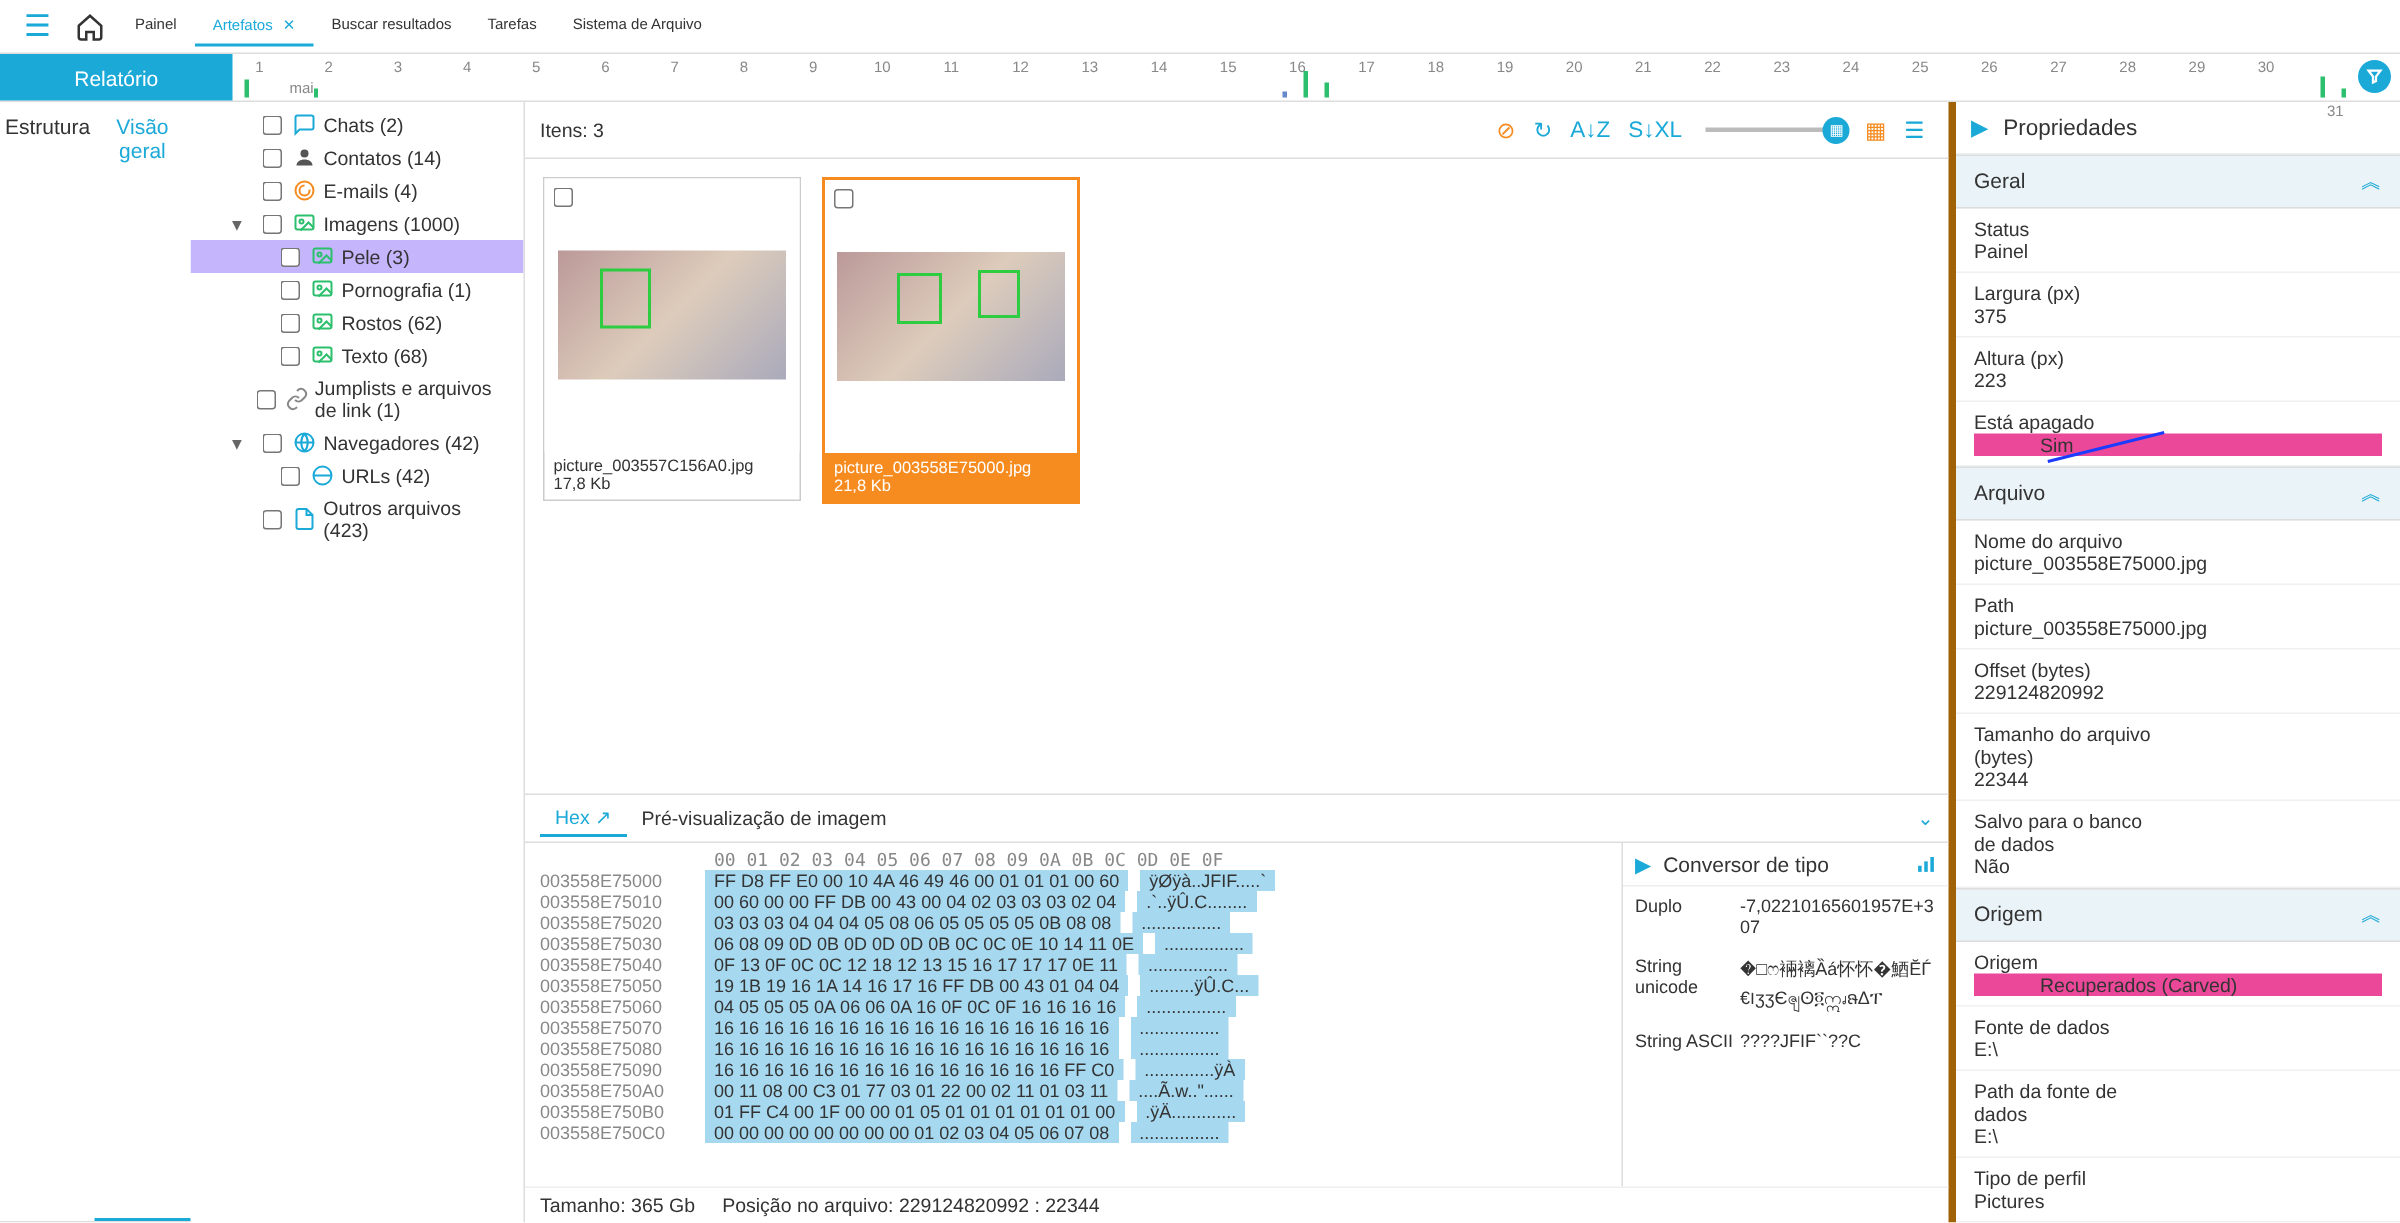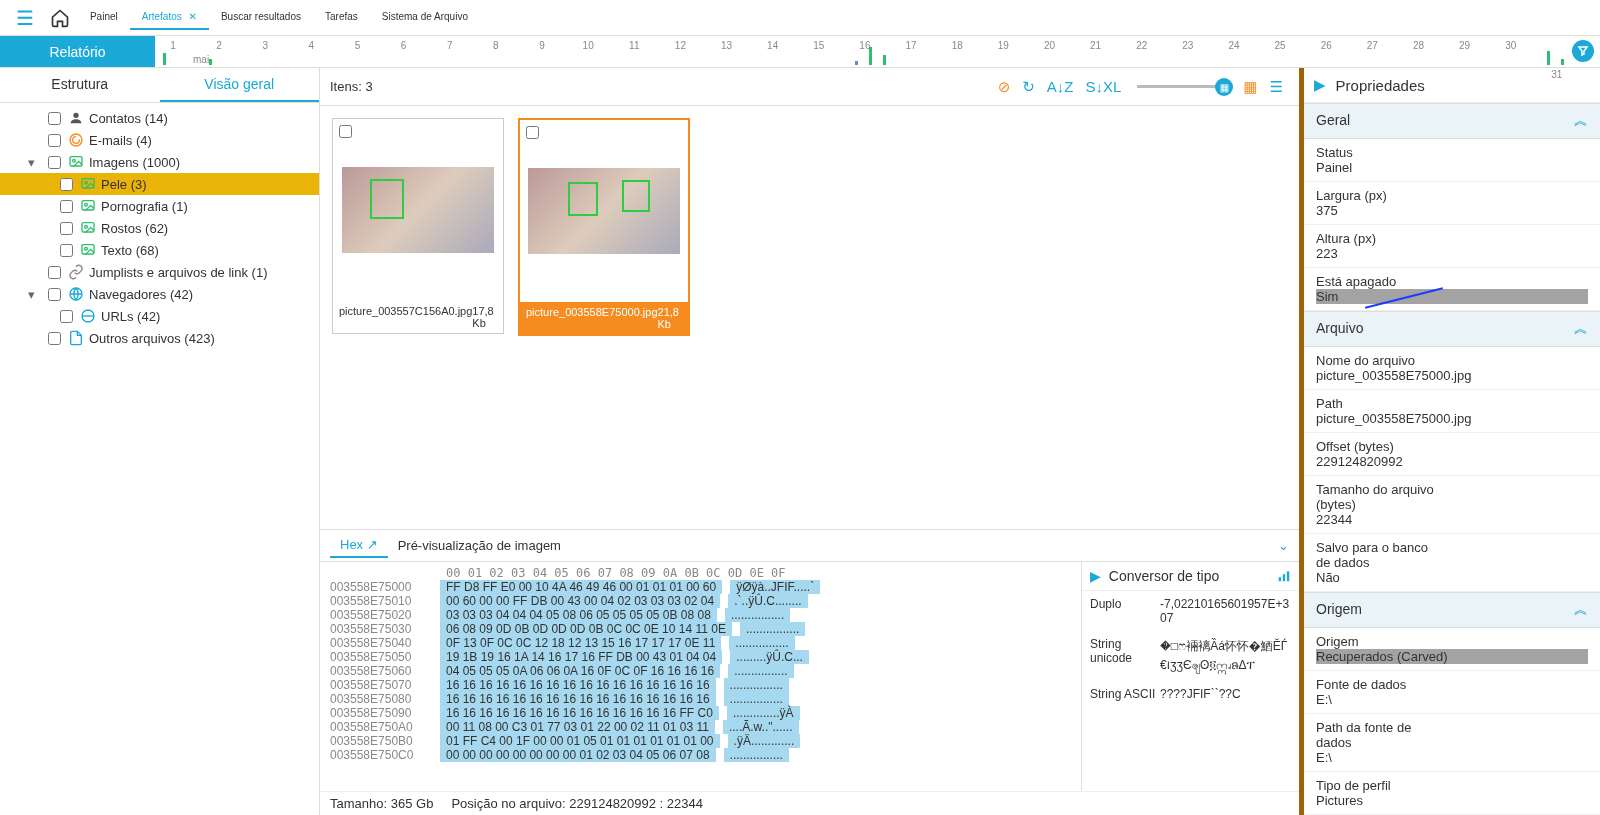--- a/index.html
+++ b/index.html
@@ -16,51 +16,51 @@
 .report-btn { width: 155px; background: #1ba9d8; color: #fff; display: flex; align-items: center; justify-content: center; font-size: 14px; cursor: pointer; }
 .timeline { flex: 1; position: relative; display: flex; align-items: center; font-size: 10px; color: #888; }
 .timeline .tick { position: absolute; top: 4px; text-align: center; width: 20px; }
 .timeline .month { position: absolute; top: 18px; left: 38px; color: #888; }
 .timeline .bar { position: absolute; bottom: 2px; width: 3px; background: #1ba9d8; }
 .timeline .filter-circle { position: absolute; right: 6px; top: 4px; width: 22px; height: 22px; border-radius: 50%; background: #1ba9d8; display:flex; align-items:center; justify-content:center; color:#fff; }
 
 .main { display: flex; height: calc(100% - 68px); }
 
 
-.left { width: 320px; border-right: 1px solid #ddd; display: flex; flex-direction: column; }
+.left { width: 350px; border-right: 1px solid #ddd; display: flex; }
 .left-tabs { display: flex; border-bottom: 1px solid #ddd; }
 .left-tabs .ltab { flex: 1; text-align: center; padding: 8px 0; cursor: pointer; font-size: 14px; }
 .left-tabs .ltab.active { color: #1ba9d8; border-bottom: 2px solid #1ba9d8; }
 .tree { flex: 1; overflow-y: auto; padding: 4px 0; }
 .tree-node { display: flex; align-items: center; padding: 3px 8px; cursor: pointer; }
 .tree-node .caret { width: 14px; color: #666; }
 .tree-node .cb { margin: 0 6px; }
 .tree-node .icon { width: 18px; margin-right: 4px; display: inline-flex; justify-content: center; color: #1ba9d8; }
 .tree-node.indent1 { padding-left: 28px; }
 .tree-node.indent2 { padding-left: 54px; }
-.tree-node.selected { background: #eab308; }
+.tree-node.selected { background: #c4b5fd; }
 
 
 .center { flex: 1; display: flex; flex-direction: column; border-right: 5px solid #a16207; }
 .center-header { display: flex; align-items: center; padding: 6px 10px; border-bottom: 1px solid #ddd; height: 38px; }
 .center-header .spacer { flex: 1; }
 .center-header .icon-btn { padding: 4px 6px; cursor: pointer; color: #1ba9d8; font-size: 15px; }
 .center-header .icon-btn.orange { color: #f68b1f; }
 .slider-wrap { display: flex; align-items: center; margin: 0 10px; }
 .slider-track { width: 90px; height: 3px; background: #bbb; position: relative; }
 .slider-knob { position: absolute; right: -6px; top: -7px; width: 18px; height: 18px; border-radius: 50%; background: #1ba9d8; display:flex;align-items:center;justify-content:center;color:#fff;font-size:10px;}
 
 .thumbs { flex: 1; padding: 12px; display: flex; gap: 14px; align-items: flex-start; overflow: auto; }
 .thumb { width: 172px; border: 1px solid #ccc; background: #fff; display: flex; flex-direction: column; }
 .thumb.selected { border: 2px solid #f68b1f; }
 .thumb .img-area { height: 182px; position: relative; display: flex; align-items: center; justify-content: center; background: #fff; }
 .thumb .img-area .cb { position: absolute; top: 6px; left: 6px; }
 .thumb .fake-img { width: 152px; height: 86px; background: linear-gradient(135deg,#b99 0%,#dcb 50%,#aab 100%); position: relative; }
 .thumb .face-box { position: absolute; border: 2px solid #2ecc40; }
-.thumb .caption { padding: 4px 6px; font-size: 11px; display: flex; justify-content: flex-start; }
+.thumb .caption { padding: 4px 6px; font-size: 11px; display: flex; justify-content: flex-start; flex-direction: column; }
 .thumb.selected .caption { background: #f68b1f; color: #fff; }
 
 
 .hex-panel { border-top: 1px solid #ddd; height: 286px; display: flex; flex-direction: column; }
 .hex-tabs { display: flex; align-items: center; padding: 4px 10px; border-bottom: 1px solid #ddd; height: 32px; }
 .hex-tabs .htab { padding: 4px 10px; cursor: pointer; }
 .hex-tabs .htab.active { color: #1ba9d8; border-bottom: 2px solid #1ba9d8; }
 .hex-tabs .expand { margin-left: auto; color: #1ba9d8; cursor: pointer; }
 .hex-body { flex: 1; display: flex; overflow: hidden; }
 .hex-left { flex: 1; overflow: auto; padding: 4px 10px; font-family: Consolas, monospace; font-size: 12px; }
@@ -82,21 +82,21 @@
 
 
 .right { width: 296px; display: flex; flex-direction: column; overflow-y: auto; }
 .right .r-header { display: flex; align-items: center; padding: 8px 10px; border-bottom: 1px solid #eee; font-size: 15px; }
 .right .r-header .play { color: #1ba9d8; margin-right: 10px; }
 .prop-section { background: #eaf3f7; padding: 8px 12px; font-size: 14px; display: flex; justify-content: space-between; border-bottom: 1px solid #ddd; border-top: 1px solid #ddd; cursor: pointer; }
 .prop-section .chev { color: #1ba9d8; }
 .prop-row { display: flex; padding: 6px 12px; font-size: 13px; border-bottom: 1px solid #f0f0f0; flex-direction: column; }
 .prop-row .plabel { width: 128px; }
 .prop-row .pval { flex: 1; word-break: break-word; }
-.prop-row .pval.hl { background: #a3a3a3; }
+.prop-row .pval.hl { background: #ec4899; padding-left: 44px; }
 .arrow-annot { position: absolute; width: 80px; height: 2px; background: #1b3cff; transform: rotate(-14deg); }
 
 svg { display: block; }
 </style>
 </head>
 <body>
 
 <div class="topbar">
   <div class="hamburger">☰</div>
   <div class="home">
@@ -169,20 +169,30 @@
   <div class="left">
     <div class="left-tabs" id="left-tabs">
         <div class="ltab">Estrutura</div>
         <div class="ltab active">Visão geral</div>
       </div>
     <div class="tree" id="tree">
         <div class="tree-node indent1">
           <span class="caret"></span>
           <input type="checkbox" class="cb" style="">
           <span class="icon">
+            <svg width="16" height="16" viewBox="0 0 24 24" fill="none" stroke="#1ba9d8" stroke-width="2">
+              <path d="M21 15a2 2 0 0 1-2 2H7l-4 4V5a2 2 0 0 1 2-2h14a2 2 0 0 1 2 2z"></path>
+            </svg>
+          </span>
+          <span>Chats (2)</span>
+        </div>
+        <div class="tree-node indent1">
+          <span class="caret"></span>
+          <input type="checkbox" class="cb" style="">
+          <span class="icon">
             <svg width="16" height="16" viewBox="0 0 24 24" fill="#555">
               <circle cx="12" cy="8" r="4"></circle>
               <path d="M4 20c0-4 4-6 8-6s8 2 8 6z"></path>
             </svg>
           </span>
           <span>Contatos (14)</span>
         </div>
         <div class="tree-node indent1">
           <span class="caret"></span>
           <input type="checkbox" class="cb" style="">

